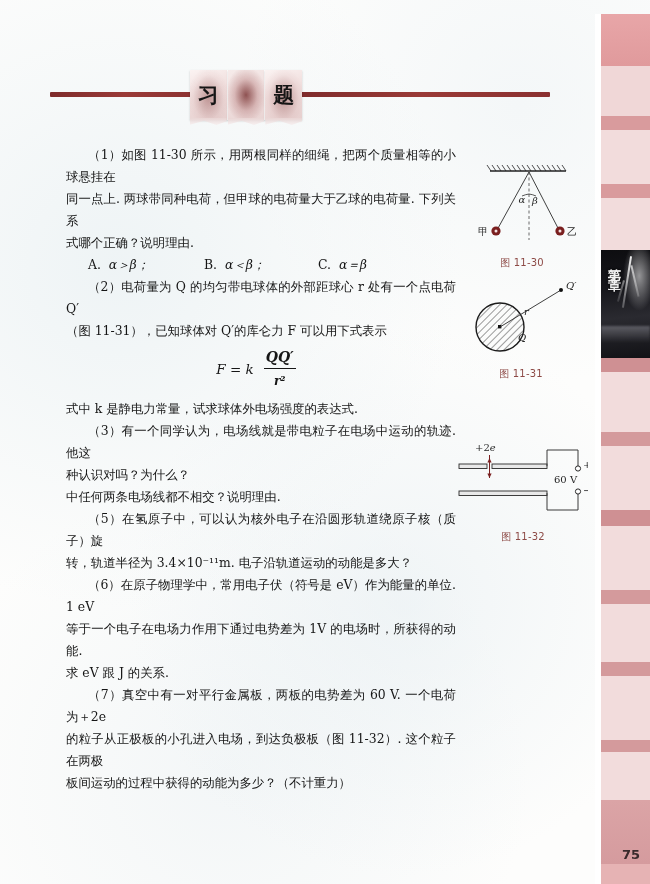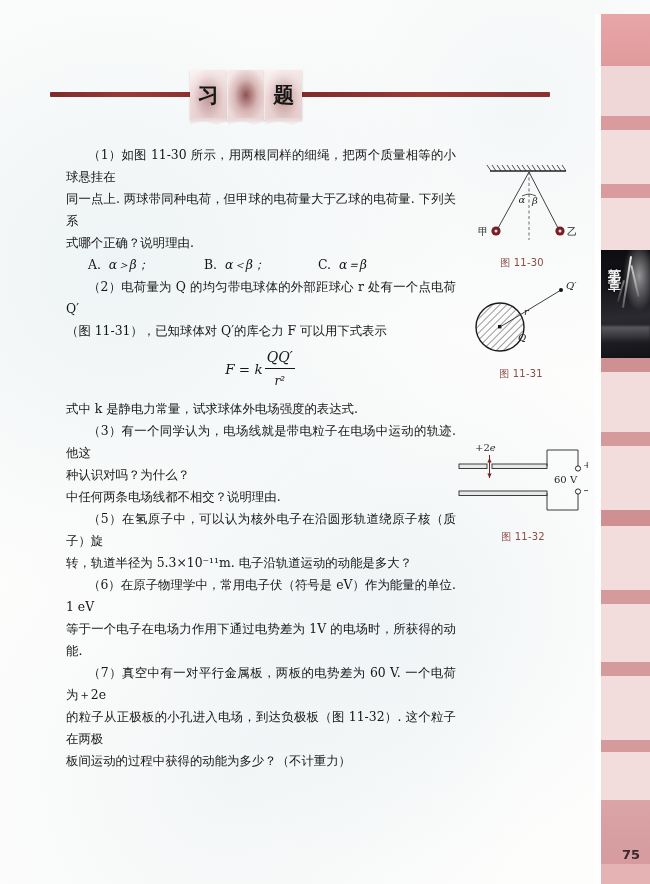--- a/index.html
+++ b/index.html
@@ -187,23 +187,24 @@
     text-align: center;
     text-indent: 0;
     margin: 5px 0 5px 0;
     font-size: 13.5px;
   }
   .fr {
     display: inline-flex;
     flex-direction: column;
     vertical-align: middle;
     text-align: center;
-    margin: 0 2px;
+    margin: 0 10px;
     position: relative;
     top: -1px;
+    font-weight: bold;
   }
   .fr .num { border-bottom: 1px solid #161616; padding: 0 2px 0px 2px; font-size: 14px; }
   .fr .den { font-size: 12px; padding-top: 1px; }
   i.v { font-family: "DejaVu Serif", "Liberation Serif", serif; font-style: italic; }
 
   
   .figure {
     position: absolute;
   }
   .fig-caption {
@@ -261,24 +262,25 @@
         </span>
     </div>
     <div class="para noindent">式中 k 是静电力常量，试求球体外电场强度的表达式.</div>
 
     <div class="para">（3）有一个同学认为，电场线就是带电粒子在电场中运动的轨迹. 他这</div>
     <div class="para noindent">种认识对吗？为什么？</div>
 
     <div class="para noindent">中任何两条电场线都不相交？说明理由.</div>
 
     <div class="para">（5）在氢原子中，可以认为核外电子在沿圆形轨道绕原子核（质子）旋</div>
-    <div class="para noindent">转，轨道半径为 5.3×10⁻¹¹m. 电子沿轨道运动的动能是多大？</div>
+    <div class="para noindent">转，轨道半径为 3.4×10⁻¹¹m. 电子沿轨道运动的动能是多大？</div>
 
     <div class="para">（6）在原子物理学中，常用电子伏（符号是 eV）作为能量的单位. 1 eV</div>
     <div class="para noindent">等于一个电子在电场力作用下通过电势差为 1V 的电场时，所获得的动能.</div>
+    <div class="para noindent">求 eV 跟 J 的关系.</div>
 
     <div class="para">（7）真空中有一对平行金属板，两板的电势差为 60 V. 一个电荷为＋2e</div>
     <div class="para noindent">的粒子从正极板的小孔进入电场，到达负极板（图 11-32）. 这个粒子在两极</div>
     <div class="para noindent">板间运动的过程中获得的动能为多少？（不计重力）</div>
   </div>
 
   <div class="figure" id="fig1130">
     <svg width="120" height="92" viewBox="0 0 120 92">
 
       <line x1="28" y1="13" x2="104" y2="13" stroke="#222" stroke-width="1.3"></line>

